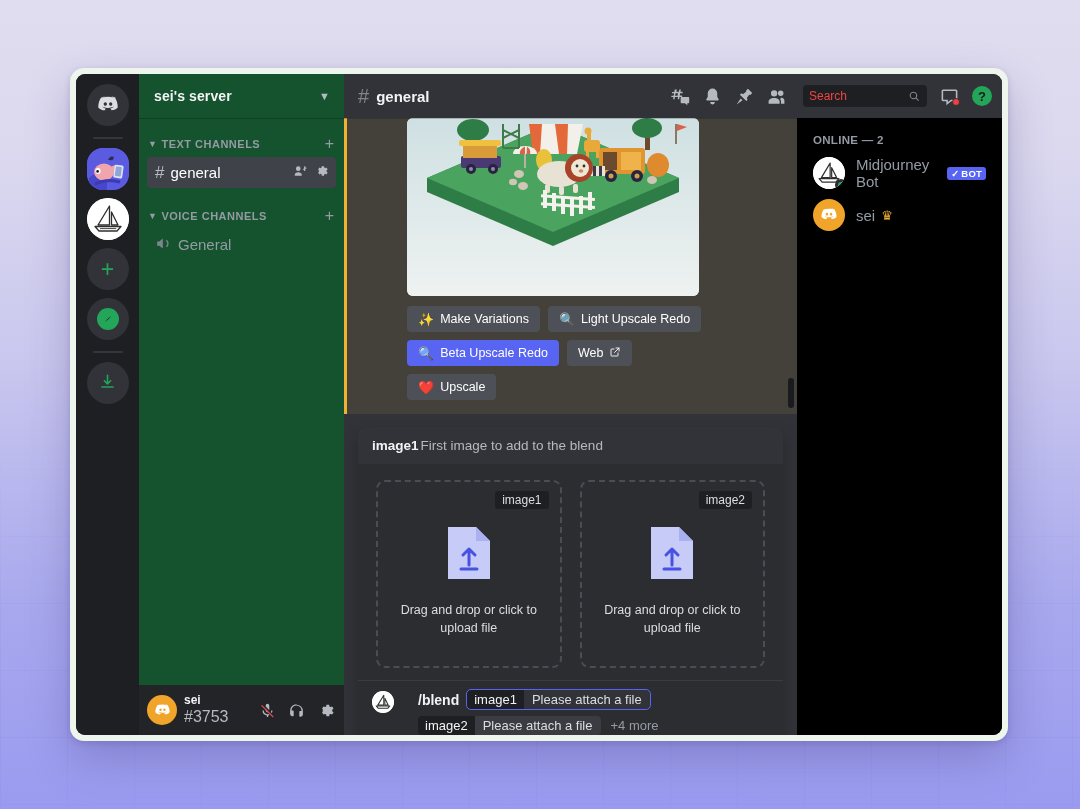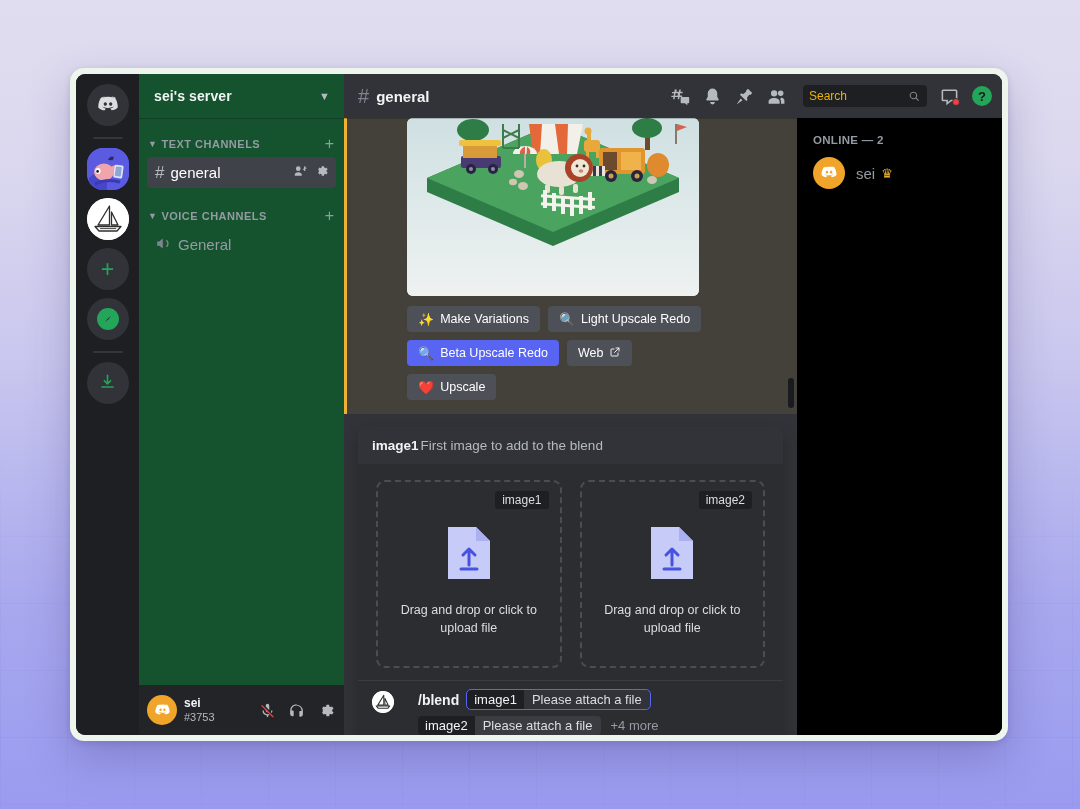--- a/index.html
+++ b/index.html
@@ -127,21 +127,21 @@
     display: flex; align-items: center; padding: 0 6px 0 8px; gap: 7px;
   }
   .userpanel .ava {
     width: 30px; height: 30px; border-radius: 50%;
     background: #f0a52a; display: flex; align-items: center; justify-content: center;
     flex: 0 0 30px;
   }
   .userpanel .ava svg { width: 19px; height: 19px; fill: #fff; }
   .userpanel .meta { flex: 1 1 auto; line-height: 1.15; overflow: hidden; }
   .userpanel .uname { color: #f2f3f5; font-size: 12px; font-weight: bold; }
-  .userpanel .utag { color: #b5bac1; font-size: 11px; }
+  .userpanel .utag { color: #b5bac1; font-size: 16px; }
   .userpanel .ctrls { display: flex; align-items: center; gap: 3px; }
   .ubtn {
     width: 26px; height: 26px; border-radius: 4px;
     display: flex; align-items: center; justify-content: center; cursor: pointer;
   }
   .ubtn svg { width: 17px; height: 17px; fill: #b5bac1; }
 
   
   .main { flex: 1 1 auto; display: flex; flex-direction: column; background: #313338; min-width: 0; }
   .topbar {
@@ -155,21 +155,21 @@
   .topbar .chtitle .hash { color: #80848e; font-size: 20px; font-weight: 400; }
   .topbar .chtitle .name { color: #f2f3f5; font-size: 15px; font-weight: bold; }
   .topbar .actions { display: flex; align-items: center; gap: 13px; }
   .ticon { cursor: pointer; display: flex; align-items: center; }
   .ticon svg { width: 19px; height: 19px; fill: #b5bac1; }
   .searchbox {
     width: 124px; height: 22px; background: #1e1f22; border-radius: 4px;
     display: flex; align-items: center; padding: 0 6px; cursor: text;
     margin-left: 4px;
   }
-  .searchbox .ph { color: #eab308; font-size: 12px; flex: 1 1 auto; }
+  .searchbox .ph { color: #ef4444; font-size: 12px; flex: 1 1 auto; }
   .searchbox svg { width: 13px; height: 13px; fill: #87898c; }
   .inbox-wrap { position: relative; }
   .inbox-dot {
     position: absolute; right: -1px; bottom: 0px;
     width: 8px; height: 8px; border-radius: 50%; background: #f23f43;
     border: 1.5px solid #313338;
   }
   .help-icon {
     width: 20px; height: 20px; border-radius: 50%; background: #23a55a;
     display: flex; align-items: center; justify-content: center;
@@ -672,20 +672,38 @@
         </div>
 
         <div class="scroll-track">
           <div class="scroll-thumb"></div>
         </div>
       </div>
 
       <div class="members">
         <div class="mhead">ONLINE — 2</div>
 
+        <div class="member">
+          <span class="mava">
+            <svg viewBox="0 0 42 42" width="32" height="32">
+              <circle cx="21" cy="21" r="21" fill="#ffffff"></circle>
+              <path d="M22.5 8 L22.5 27 L11 27 Z" fill="#fff" stroke="#2f2f2f" stroke-width="1.6" stroke-linejoin="round"></path>
+              <path d="M24.5 14 L31 27 L24.5 27 Z" fill="#fff" stroke="#2f2f2f" stroke-width="1.6" stroke-linejoin="round"></path>
+              <path d="M8 28.5 L34 28.5 L30 33 L12 33 Z" fill="#fff" stroke="#2f2f2f" stroke-width="1.6" stroke-linejoin="round"></path>
+            </svg>
+            <span class="status-dot"></span>
+          </span>
+          <span class="mname">
+            <span>Midjourney Bot</span>
+            <span class="bot-badge">
+              <span>✓</span>
+                  <span>BOT</span>
+            </span>
+          </span>
+        </div>
 
         <div class="member">
           <span class="mava orange">
             <svg viewBox="0 0 24 24">
                   <path d="M19.54 5.34A16.1 16.1 0 0 0 15.6 4.1l-.2.36c1.34.33 2.5.83 3.57 1.5a12.3 12.3 0 0 0-4.3-1.37 13.7 13.7 0 0 0-5.4.12c-.4.07-.93.2-1.6.4-.33.11-.6.21-.76.28-.24.09-.5.2-.77.33 1.03-.65 2.16-1.14 3.46-1.48L9.4 4.1c-1.7.28-3.1.7-3.94 1.24C3.82 8.06 3 10.9 3 14.1c0 0 1.58 2.72 5.74 2.85 0 0 .7-.83 1.26-1.55-2.39-.72-3.29-2.21-3.29-2.21.18.12.49.29.51.31.23.13.45.24.66.33.37.17.74.3 1.13.42.7.22 1.53.43 2.5.48a9.4 9.4 0 0 0 3.23-.32c.5-.12.99-.3 1.52-.55.36-.18.78-.42 1.23-.78 0 0-.94 1.53-3.4 2.23.55.72 1.24 1.52 1.24 1.52C19.47 16.82 21 14.1 21 14.1c0-3.2-.82-6.04-2.46-8.76zM9.52 12.7c-.82 0-1.49-.74-1.49-1.65 0-.9.66-1.64 1.49-1.64.83 0 1.5.74 1.49 1.64 0 .91-.66 1.65-1.49 1.65zm4.96 0c-.82 0-1.49-.74-1.49-1.65 0-.9.66-1.64 1.49-1.64.83 0 1.49.74 1.49 1.64 0 .91-.66 1.65-1.49 1.65z"></path>
                 </svg>
           </span>
           <span class="mname">
             <span>sei</span>
             <span class="crown">♛</span>

